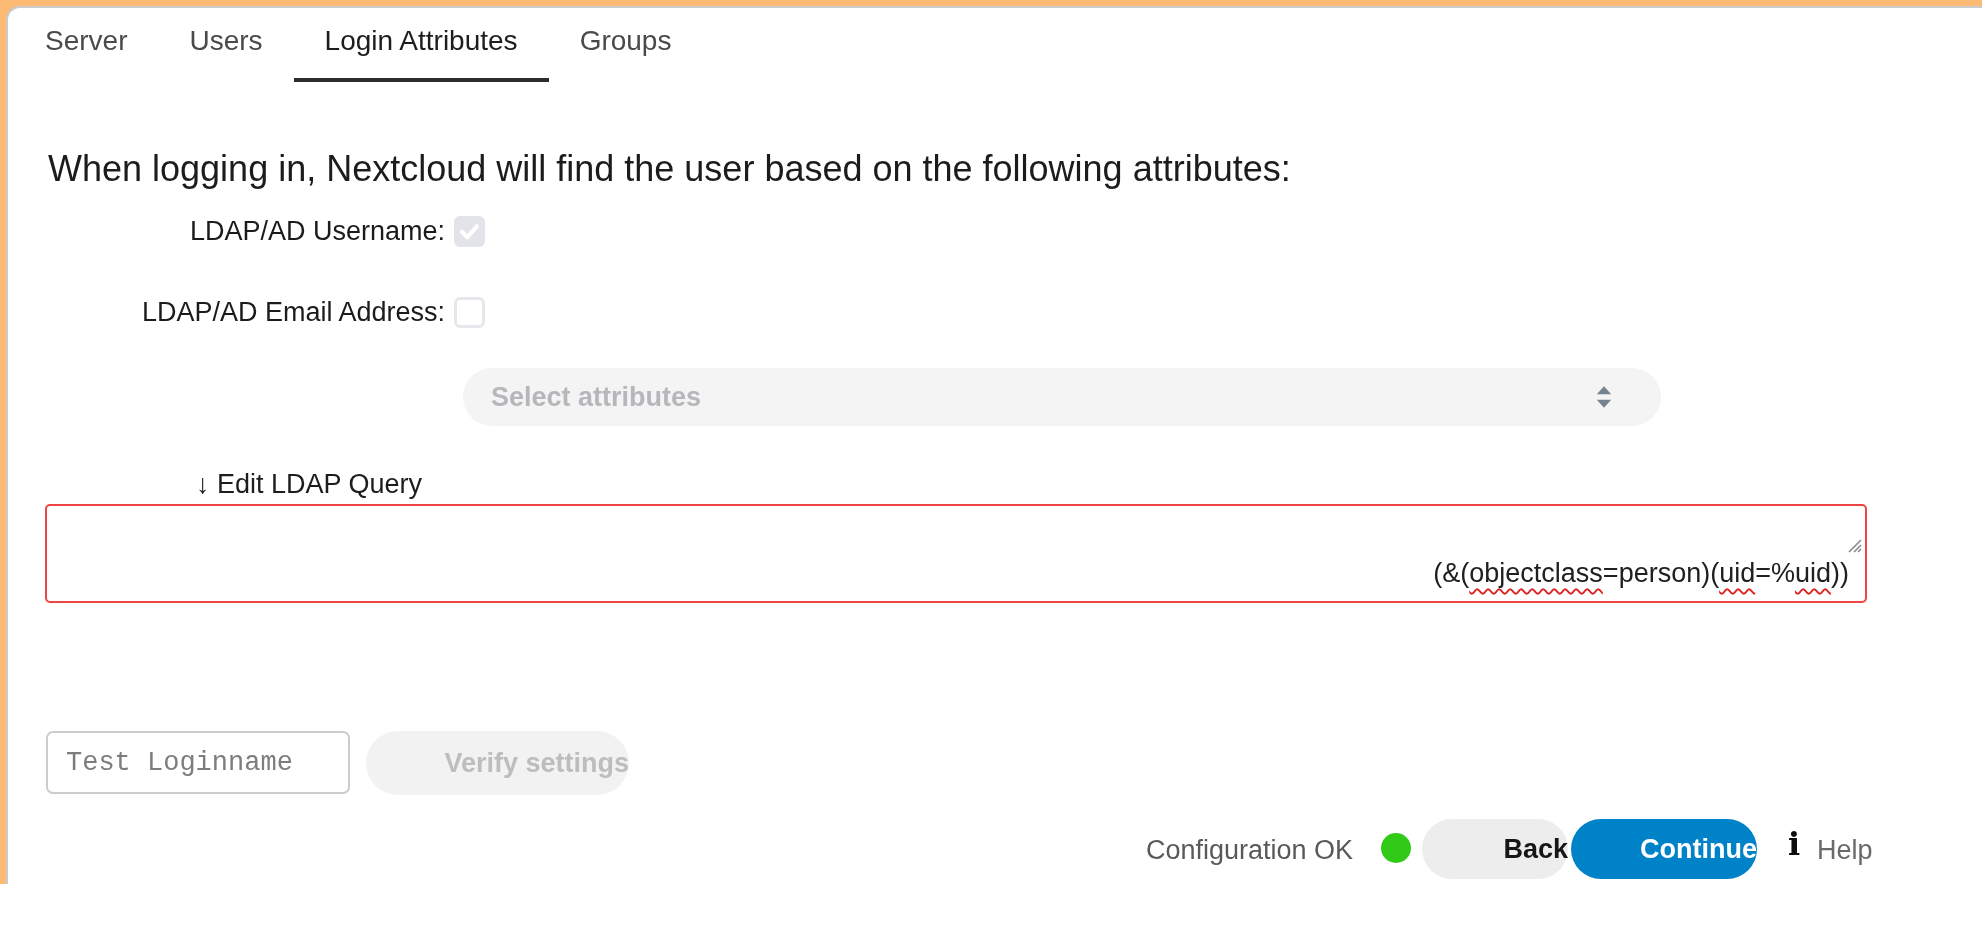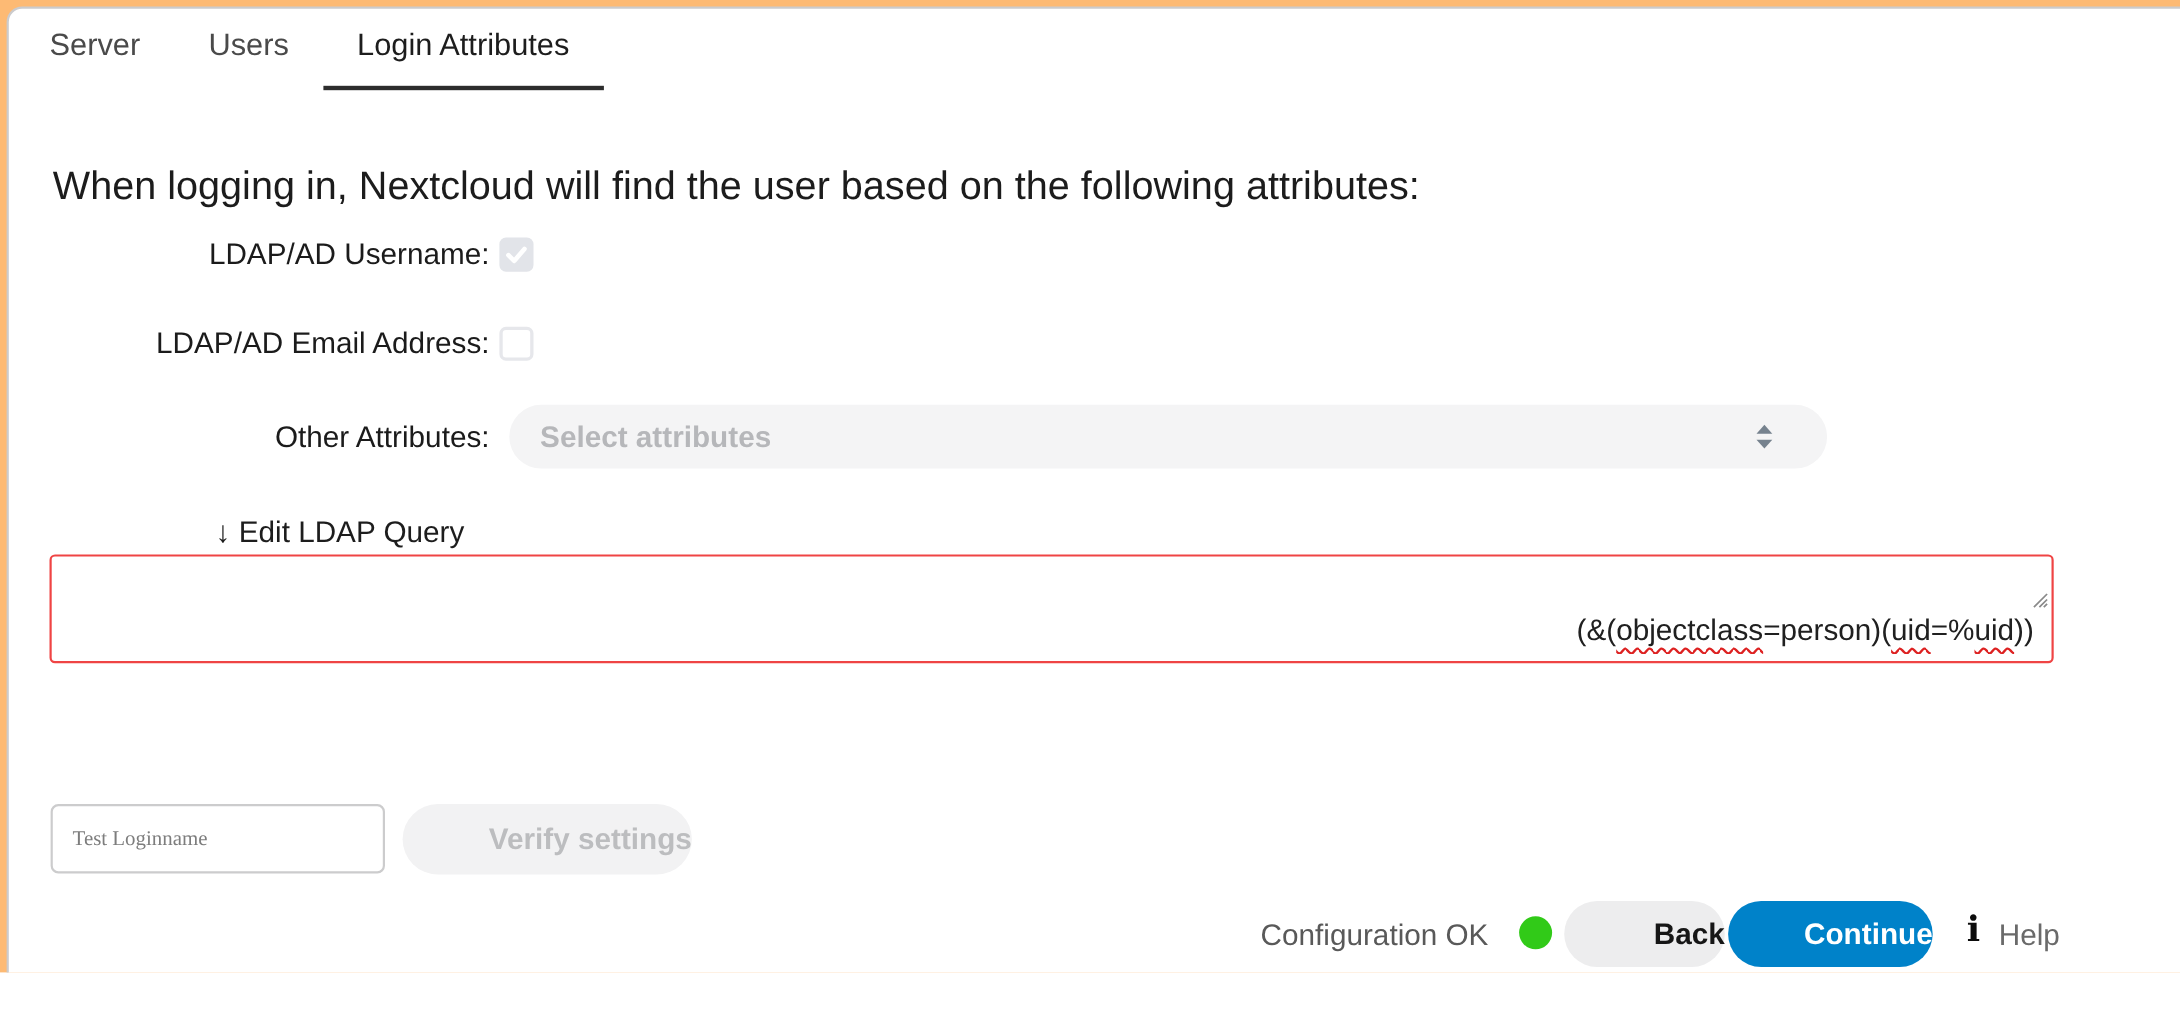--- a/index.html
+++ b/index.html
@@ -44,22 +44,22 @@
                border:2px solid #ef4444; border-radius:5px; background:#fff;
                padding:13px 16px; font-size:27px; line-height:36px; color:#202020;
                white-space:pre; overflow:hidden; cursor:text;text-align:right; }
   .misspelled { text-decoration:underline; text-decoration-style:wavy;
                 text-decoration-color:var(--squiggle,#dd2222); text-decoration-thickness:2px;
                 text-underline-offset:6px; text-decoration-skip-ink:none; }
   .resize-handle { position:absolute; right:3px; bottom:3px; }
 
   
   .test-input { position:absolute; left:46px; top:731px; width:304px; height:63px;
-                border:2px solid #cccccd; border-radius:7px; font-size:19px; color:#333;
-                padding:0 18px; font-family:Liberation Serif, serif; outline:none; }
+                border:2px solid #cccccd; border-radius:7px; font-size:27px; color:#333;
+                padding:0 18px; font-family:Liberation Mono, monospace; outline:none; }
   .test-input::placeholder { color:#7d7d7d; opacity:1; }
   .btn { border:none; border-radius:32px; font-size:27px; font-weight:bold;
          font-family:"Liberation Sans", sans-serif; cursor:pointer;text-align:right; }
   .btn-verify { position:absolute; left:366px; top:731px; width:263px; height:64px;
                 background:#f2f2f3; color:#bcbdbf; cursor:default; }
 
   
   .status-text { position:absolute; left:1146px; top:834px; font-size:27px;
                  line-height:32px; color:#595959; }
   .status-dot { position:absolute; left:1381px; top:833px; width:30px; height:30px;
@@ -76,37 +76,37 @@
 </head>
 <body>
 
 <div id="frame">
   <div class="panel"></div>
 
   <div class="tabs">
     <div class="tab">Server</div>
     <div class="tab">Users</div>
     <div class="tab active">Login Attributes</div>
+    <div class="tab">Groups</div>
   </div>
 
   <div class="intro">When logging in, Nextcloud will find the user based on the following attributes:</div>
 
   <div class="row-label" style="top:215px;">LDAP/AD Username:</div>
   <div class="checkbox checked-disabled" style="top:216px;">
     <span>
       <svg width="25" height="25" viewBox="0 0 24 24">
         <path d="M5 12.5 L10 17.5 L19 7" fill="none" stroke="#ffffff" stroke-width="4" stroke-linecap="round" stroke-linejoin="round"></path>
       </svg>
     </span>
   </div>
 
   <div class="row-label" style="top:296px;">LDAP/AD Email Address:</div>
   <div class="checkbox unchecked" style="top:297px;"></div>
 
-  <div class="row-label" style="top:381px;">Other Attributes:</div>
   <div class="select-pill">
     <span class="sel-text">Select attributes</span>
     <span class="sel-arrow">
       <svg width="18" height="24" viewBox="0 0 20 26">
         <polygon points="10,1 18,10 2,10" fill="#76828e"></polygon>
         <polygon points="2,16 18,16 10,25" fill="#76828e"></polygon>
       </svg>
     </span>
   </div>
 

